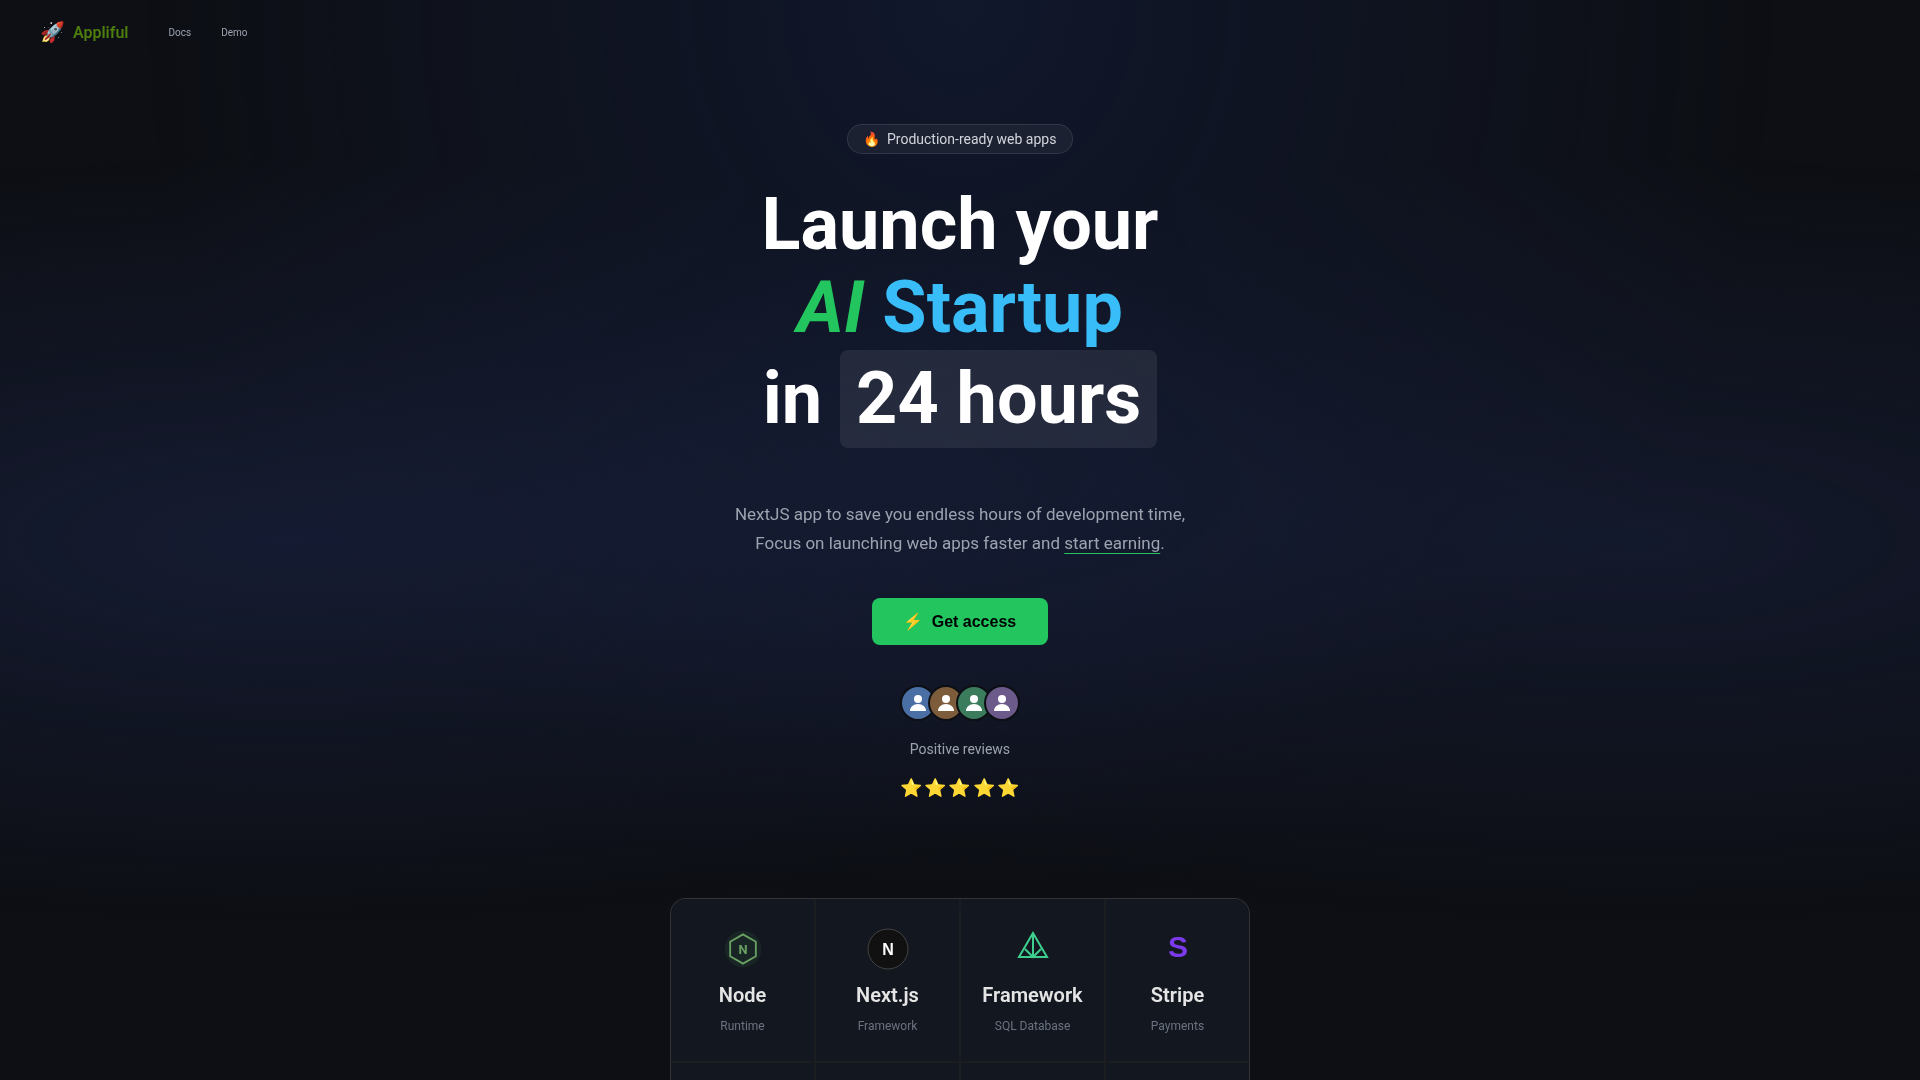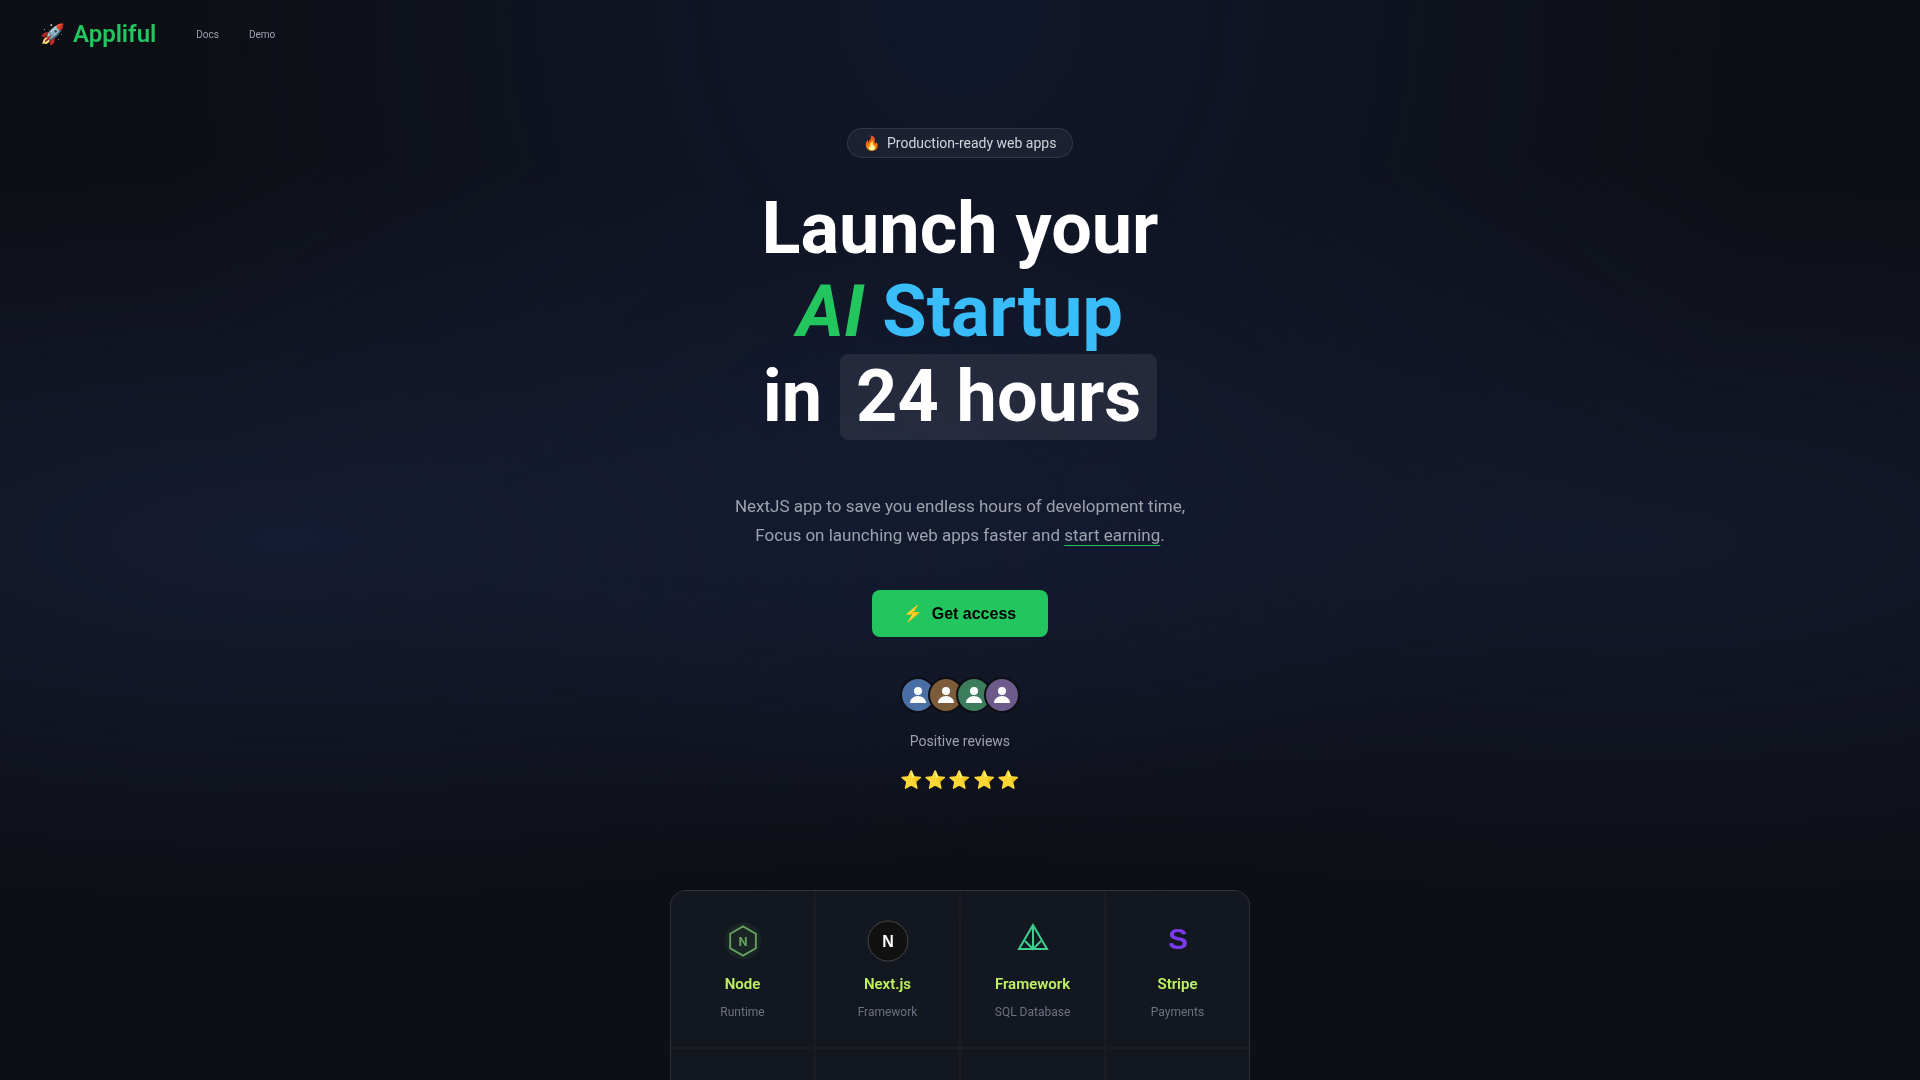--- a/index.html
+++ b/index.html
@@ -46,23 +46,23 @@
       align-items: center;
       gap: 8px;
       margin-right: 10px;
     }
 
     .logo-icon {
       font-size: 20px;
     }
 
     .logo-text {
-      font-size: 24px;
+      font-size: 16px;
       font-weight: 600;
-      color: #22c55e;
+      color: #4d7c0f;
     }
 
     .nav-link {
       color: #9ca3af;
       font-size: 10px;
       cursor: pointer;
       text-decoration: none;
     }
 
     
@@ -116,21 +116,21 @@
 
     .hero-title .line3 {
       display: block;
       color: #ffffff;
     }
 
     .highlight-box {
       display: inline-block;
       background: rgba(255, 255, 255, 0.08);
       border-radius: 8px;
-      padding: 2px 16px;
+      padding: 8px 16px;
     }
 
     .hero-subtitle {
       font-size: 17px;
       color: #9ca3af;
       line-height: 1.7;
       margin-bottom: 40px;
       max-width: 520px;
       margin-top: 22px;
     }
@@ -233,23 +233,23 @@
     .tech-icon {
       width: 44px;
       height: 44px;
       display: flex;
       align-items: center;
       justify-content: center;
       font-size: 28px;
     }
 
     .tech-name {
-      font-size: 15px;
+      font-size: 20px;
       font-weight: 600;
-      color: #bef264;
+      color: #e5e5e5;
     }
 
     .tech-desc {
       font-size: 12px;
       color: #6b7280;
       text-align: right;
     }
 
     
     .icon-node {

